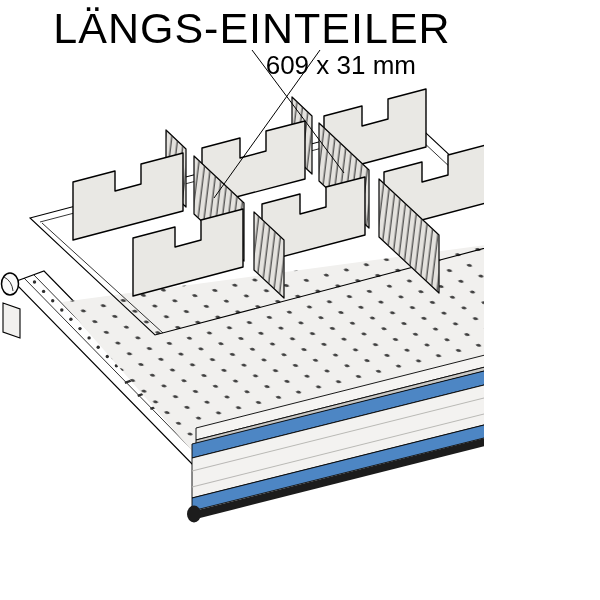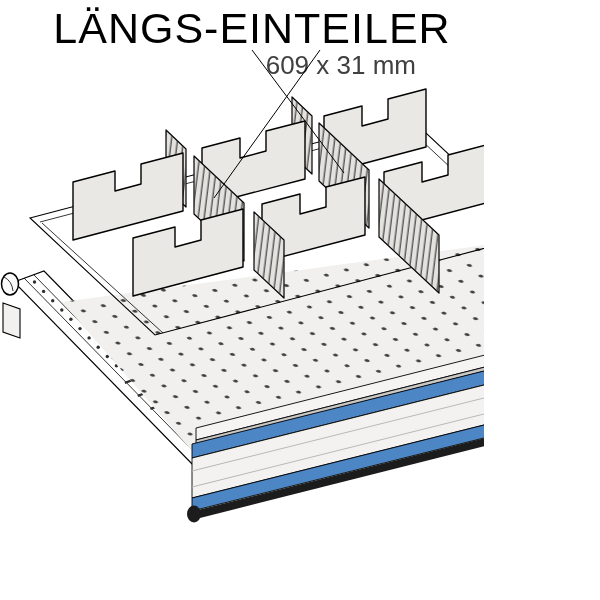--- a/index.html
+++ b/index.html
@@ -13,21 +13,21 @@
     position:relative;width:484px;height:600px;background:#fff;overflow:hidden;
     font-family:Liberation Sans, sans-serif;
   }
   .title{
     position:absolute;top:4px;left:0;right:0;text-align:center;
     font-size:43px;letter-spacing:1px;color:#000;font-weight:400;
     transform:translateX(10px);white-space:nowrap;
   }
   .dim{
     position:absolute;top:50px;right:68px;
-    font-size:26px;color:#404040;font-weight:400;white-space:nowrap;
+    font-size:26px;color:#000000;font-weight:400;white-space:nowrap;
   }
   svg{position:absolute;top:0;left:0;}
   .ln{stroke:#000;fill:none;stroke-width:1.1;}
   .lnThin{stroke:#000;fill:none;stroke-width:0.8;}
   .panel{fill:var(--panel-fill);stroke:#000;stroke-width:1.4;stroke-linejoin:round;}
   .wall{fill:var(--wall-fill);stroke:#000;stroke-width:1.2;stroke-linejoin:round;}
   .blue{fill:var(--accent-blue);stroke:#000;stroke-width:0.9;}
   .band{stroke:#000;stroke-width:0.9;}
   .hole{fill:#2e2e2e;}
 </style>

